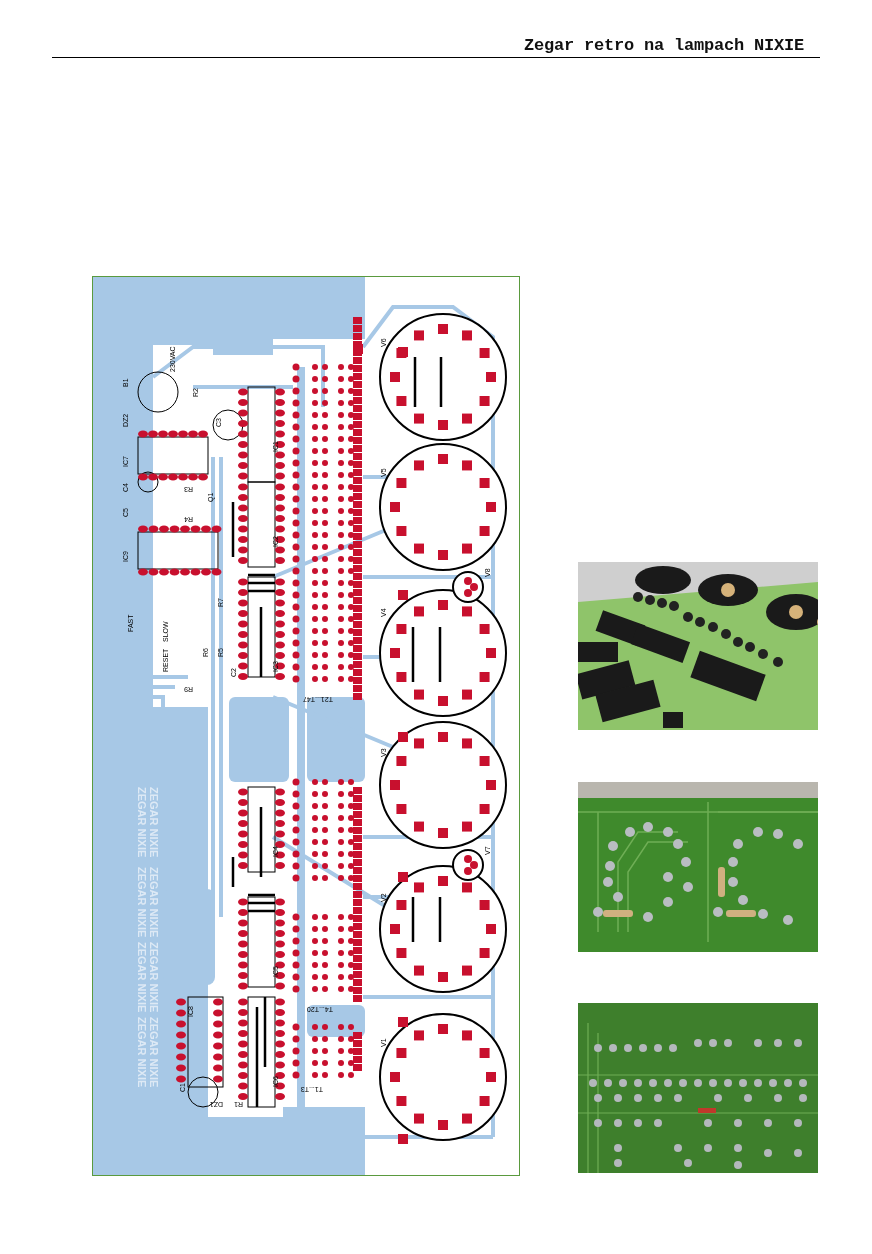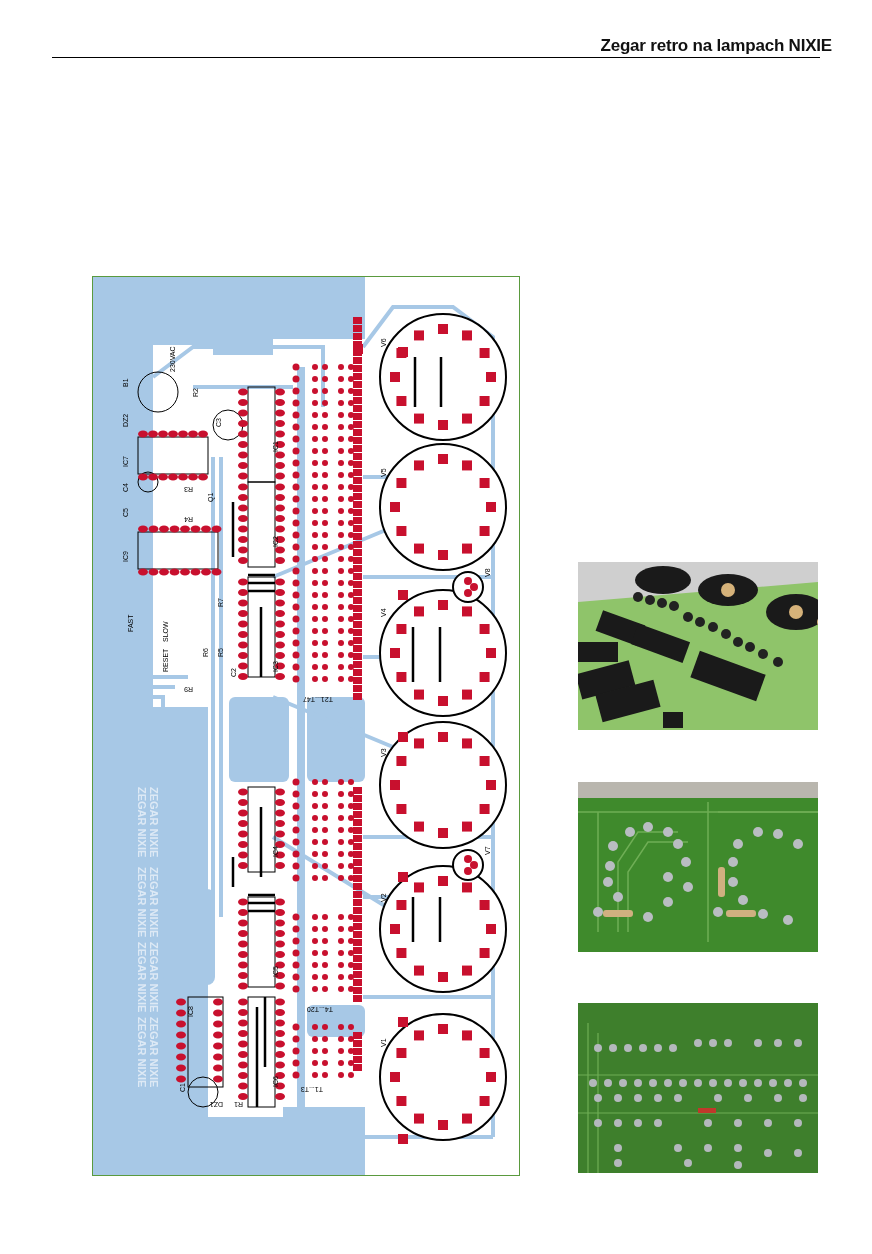--- a/index.html
+++ b/index.html
@@ -1,17 +1,17 @@
 <!DOCTYPE html>
 <html><head>
 <meta charset="utf-8">
 <style>
   html, body { margin:0; padding:0; background:#fff; }
   body { width:872px; height:1254px; position:relative; overflow:hidden; font-family:"Liberation Sans", sans-serif; }
-  .header-title { position:absolute; right:40px; top:36px; font-family:Liberation Sans, sans-serif; font-weight:bold; font-size:17px; color:#111; letter-spacing:-0.2px; }
+  .header-title { position:absolute; right:68px; top:36px; font-family:Liberation Mono, monospace; font-weight:bold; font-size:17px; color:#111; letter-spacing:-0.2px; }
   .header-rule { position:absolute; left:52px; right:52px; top:57px; height:1px; background:#000; }
   .pcb-frame { position:absolute; left:92px; top:276px; width:426px; height:898px; border:1px solid #5a9a3e; background:#fff; overflow:hidden; }
   .pcb-svg { position:absolute; left:0; top:0; }
   .photo { position:absolute; left:578px; width:240px; overflow:hidden; }
   .photo svg { display:block; }
 </style>
 </head>
 <body>
 
 <div>

